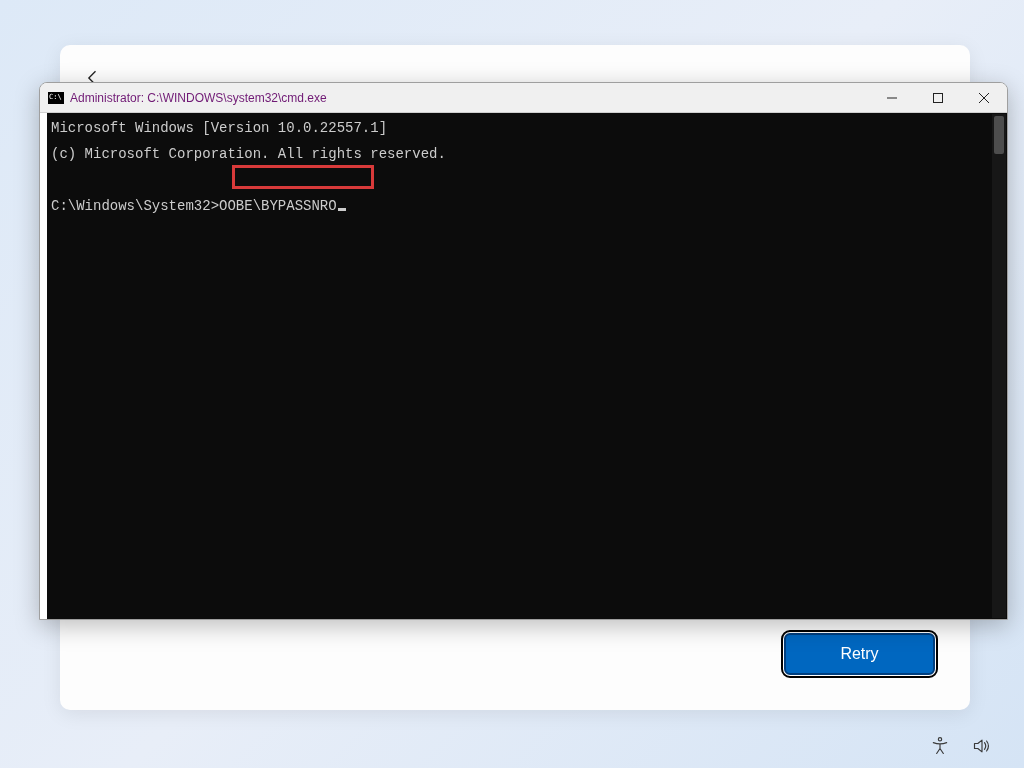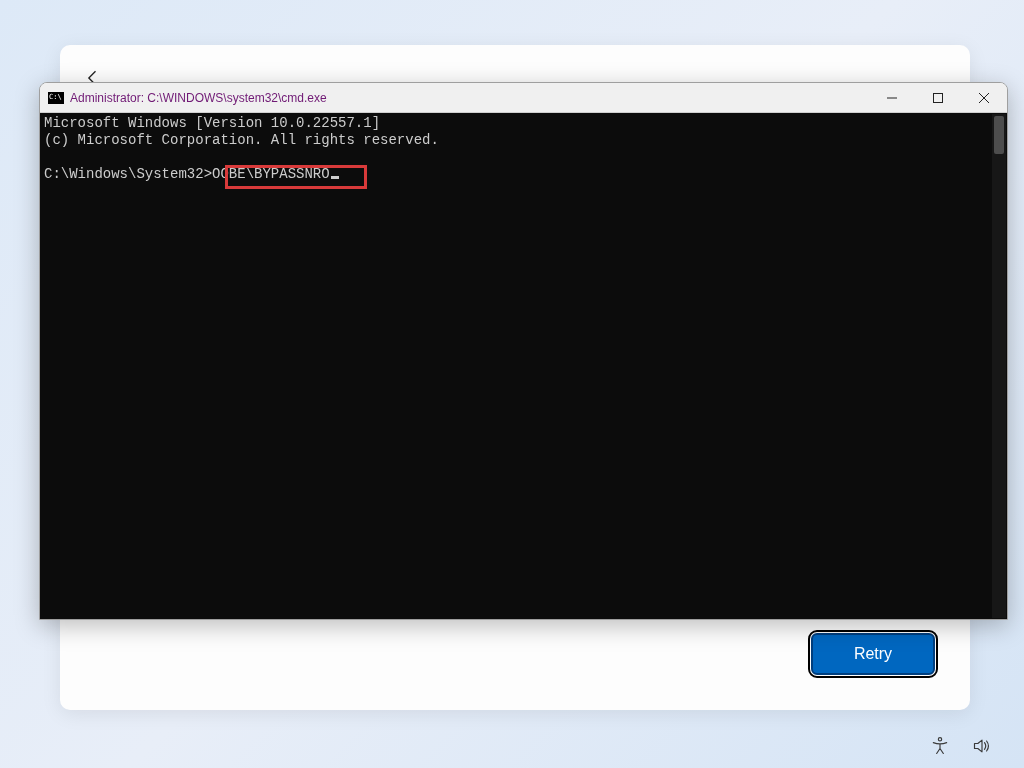--- a/index.html
+++ b/index.html
@@ -26,21 +26,21 @@
     display: flex; align-items: center; justify-content: center;
     color: #333;
     cursor: pointer;
     border-radius: 4px;
   }
   .back-arrow svg { width: 20px; height: 20px; }
 
   .retry-btn {
     position: absolute;
     right: 35px; bottom: 35px;
-    width: 124px; height: 42px;
+    width: 151px; height: 42px;
     background: #0067c0;
     color: #fff;
     border: 2px solid #003e7e;
     outline: 2px solid #000;
     outline-offset: 1px;
     border-radius: 6px;
     font-size: 16px;
     cursor: pointer;
     display: flex; align-items: center; justify-content: center;
   }
@@ -90,24 +90,25 @@
     color: #222;
   }
   .win-btn svg { width: 10px; height: 10px; }
 
   .cmd-body {
     flex: 1;
     background: #0c0c0c;
     color: #cccccc;
     font-family: Consolas, "Courier New", monospace;
     font-size: 14px;
-    line-height: 17px;
+    line-height: 26px;
     padding: 2px 4px 2px 4px;
     position: relative;
     white-space: pre;
+    margin-left: 7px;
   }
   .scrollbar-track {
     position: absolute;
     right: 1px; top: 1px; bottom: 1px;
     width: 14px;
     background: #171717;
   }
   .scrollbar-thumb {
     position: absolute;
     left: 2px; right: 2px; top: 2px;

